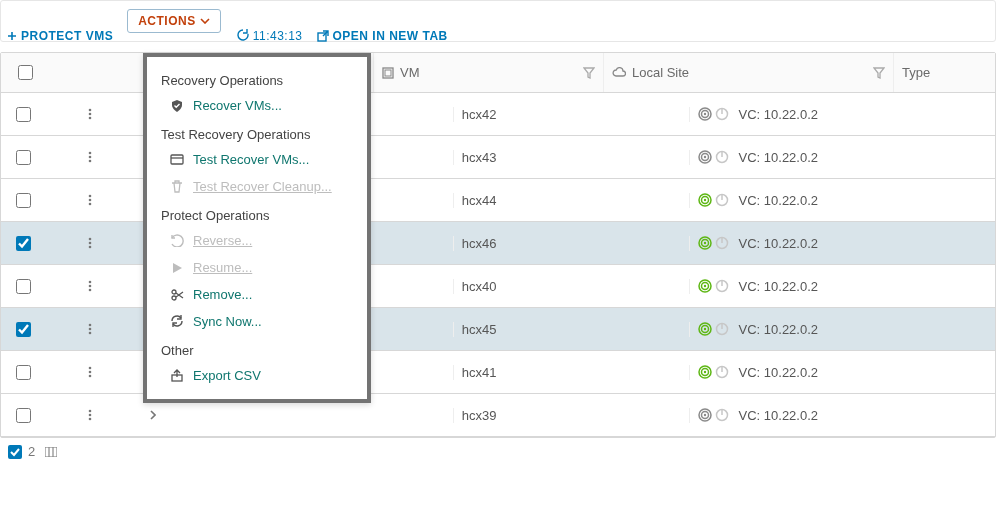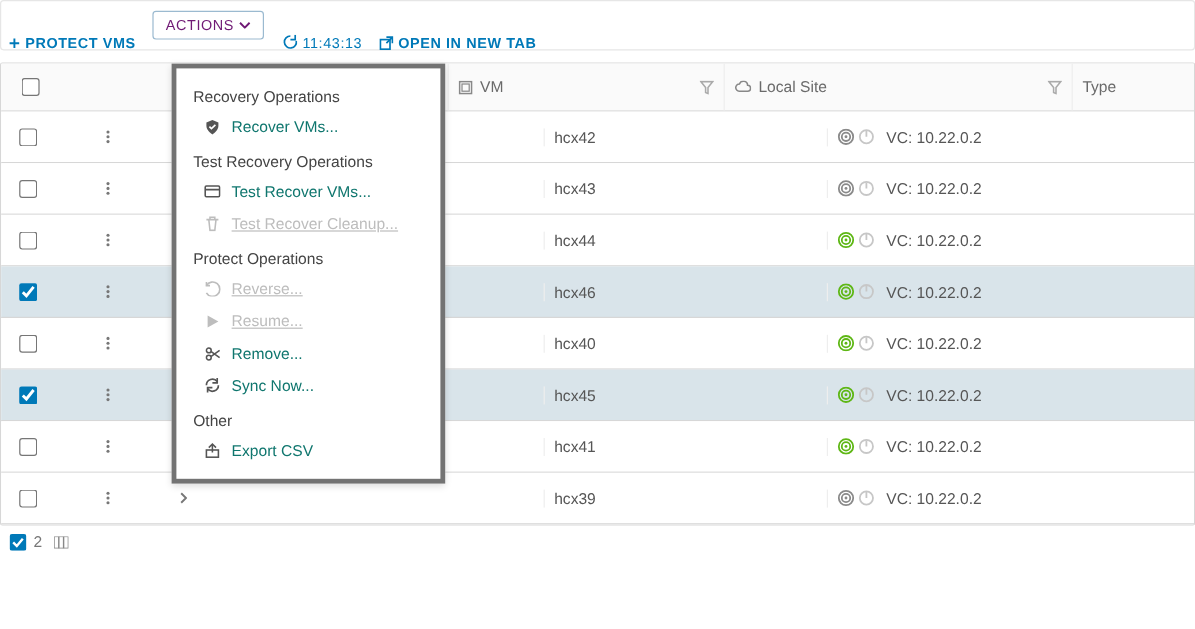--- a/index.html
+++ b/index.html
@@ -26,33 +26,33 @@
     font-size: 12px;
     letter-spacing: .5px;
     display: inline-flex;
     align-items: center;
     gap: 4px;
     cursor: pointer;
     margin-top: 29px;
   }
   .plink.upper { text-transform: uppercase; font-weight: 600; }
   .actions-btn {
-    color: #701a75;
+    color: #c2410c;
     border: 1px solid #9bbad0;
     border-radius: 3px;
     padding: 4px 10px;
     font-size: 12px;
     letter-spacing: .5px;
     display: inline-flex;
     align-items: center;
     gap: 4px;
     background: #fff;
     cursor: pointer;
     text-transform: uppercase;
-    font-weight: 400;
+    font-weight: 700;
   }
   .table-wrap {
     margin-top: 10px;
     border: 1px solid #d7d7d7;
     border-radius: 2px;
     position: relative;
   }
   .thead, .trow {
     display: flex;
     align-items: center;

